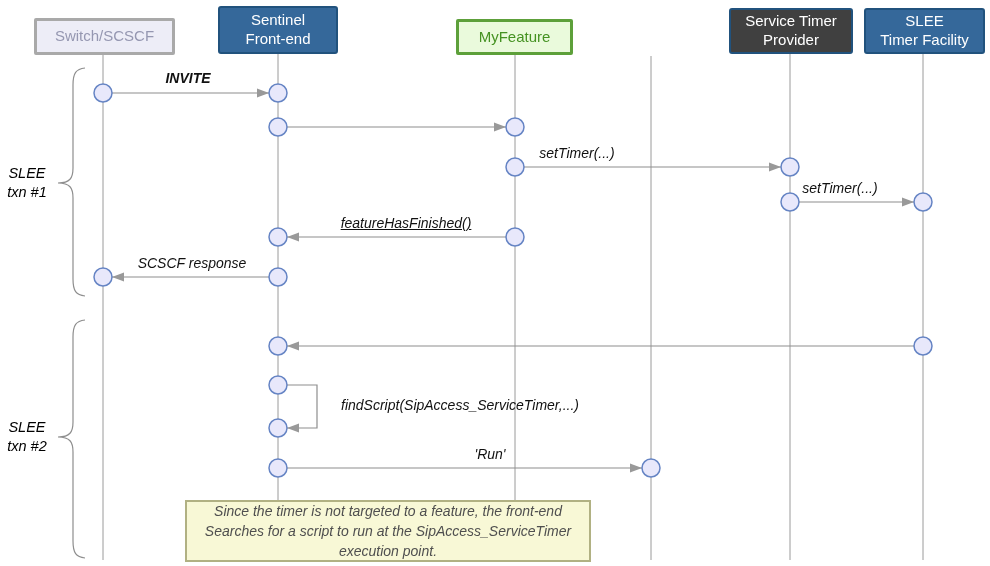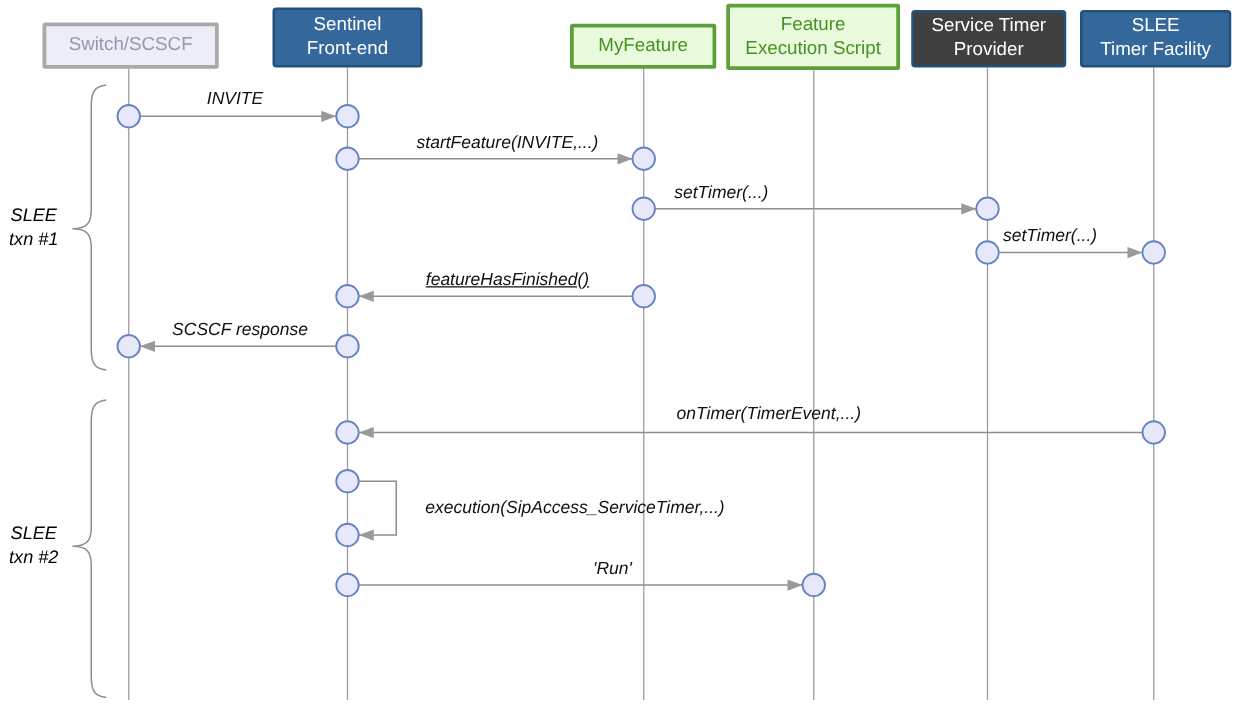--- a/index.html
+++ b/index.html
@@ -105,32 +105,31 @@
       <circle cx="278" cy="428" r="9" fill="#e8e8fb" stroke="#6584c4" stroke-width="1.5"></circle>
       <line x1="278" y1="468" x2="651" y2="468" stroke="#8e8e8e" stroke-width="1.2"></line>
       <polygon points="642,468 630,463.5 630,472.5" fill="#999999"></polygon>
       <circle cx="278" cy="468" r="9" fill="#e8e8fb" stroke="#6584c4" stroke-width="1.5"></circle>
       <circle cx="651" cy="468" r="9" fill="#e8e8fb" stroke="#6584c4" stroke-width="1.5"></circle>
     </svg>
 <div class="txn-label" style="left: -5px; top: 164px; width: 64px;">SLEE
 txn #1</div>
     <div class="txn-label" style="left: -5px; top: 418px; width: 64px;">SLEE
 txn #2</div>
-    <div class="msg-label" style="left: 188px; top: 70px;">INVITE</div>
-    <div class="msg-label" style="left: 406px; top: 105px;">startFeature(INVITE,...)</div>
+    <div class="msg-label" style="left: 188px; top: 70px; font-weight: bold;">INVITE</div>
     <div class="msg-label" style="left: 577px; top: 145px;">setTimer(...)</div>
     <div class="msg-label" style="left: 840px; top: 180px;">setTimer(...)</div>
     <div class="msg-label" style="left: 406px; top: 215px; text-decoration: underline;">featureHasFinished()</div>
     <div class="msg-label" style="left: 192px; top: 255px;">SCSCF response</div>
-    <div class="msg-label" style="left: 615px; top: 322px;">onTimer(TimerEvent,...)</div>
-    <div class="msg-label" style="left: 460px; top: 397px;">execution(SipAccess_ServiceTimer,...)</div>
+    <div class="msg-label" style="left: 460px; top: 397px;">findScript(SipAccess_ServiceTimer,...)</div>
     <div class="msg-label" style="left: 490px; top: 446px;">'Run'</div>
     <div class="actor neutral" style="left: 34px; top: 18px; width: 141px; height: 37px; background: rgb(237, 237, 247); border-color: rgb(169, 169, 169); color: rgb(149, 151, 177);">Switch/SCSCF</div>
     <div class="actor blue" style="left: 218px; top: 6px; width: 120px; height: 48px; background: rgb(53, 104, 154); border-color: rgb(33, 82, 125); color: rgb(255, 255, 255);">Sentinel
 Front-end</div>
     <div class="actor green" style="left: 456px; top: 19px; width: 117px; height: 36px; background: rgb(234, 250, 220); border-color: rgb(93, 160, 58); color: rgb(69, 146, 34);">MyFeature</div>
-    <div class="actor green" style="left: 581px; top: 3px; width: 139px; height: 53px; background: rgb(234, 250, 220); border-color: rgb(93, 160, 58); color: rgb(69, 146, 34);">Feature
-Execution Script</div>
     <div class="actor blue" style="left: 729px; top: 8px; width: 124px; height: 46px; background: #404040; border-color: rgb(33, 82, 125); color: rgb(255, 255, 255);">Service Timer
 Provider</div>
     <div class="actor blue" style="left: 864px; top: 8px; width: 121px; height: 46px; background: rgb(53, 104, 154); border-color: rgb(33, 82, 125); color: rgb(255, 255, 255);">SLEE
 Timer Facility</div>
+    <div class="note" style="left: 185px; top: 500px; width: 406px; height: 62px; background: rgb(248, 248, 214); border-color: rgb(177, 177, 131); color: rgb(79, 79, 79);">Since the timer is not targeted to a feature, the front-end
+Searches for a script to run at the SipAccess_ServiceTimer
+execution point.</div>
   </div>
 
 </body></html>

